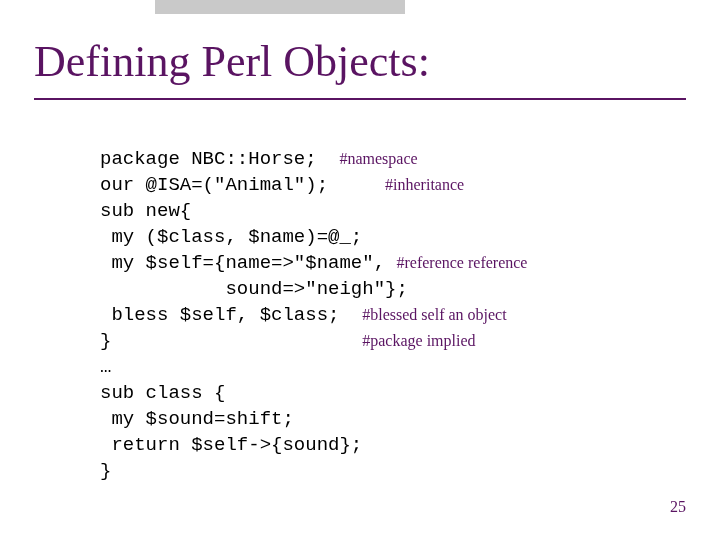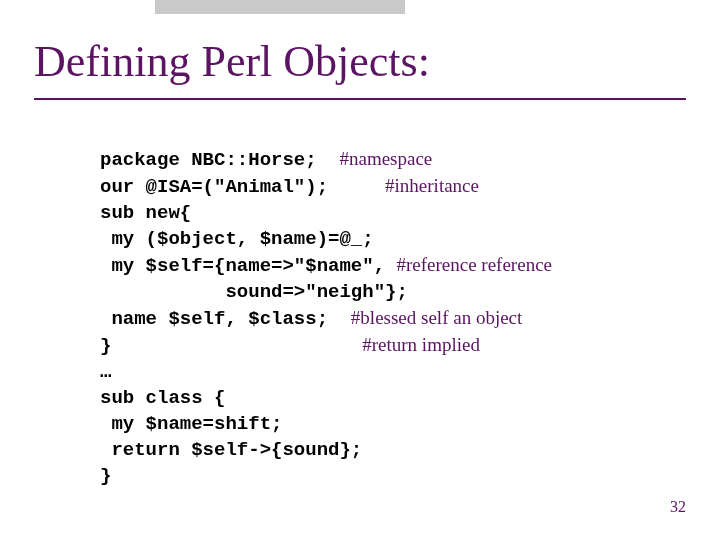--- a/index.html
+++ b/index.html
@@ -45,26 +45,26 @@
   }
   .code {
     position: absolute;
     top: 146px;
     left: 100px;
     font-family: "Courier New", Courier, monospace;
     font-size: 19px;
     line-height: 26px;
     white-space: pre;
   }
-  .kw { font-weight: bold; color: #000; }
+  .kw { font-weight: normal; color: #000; }
   .txt { color: #000; }
   .cmt {
     font-family: Georgia, 'Times New Roman', serif;
     color: #5a1462;
-    font-size: 19px;
+    font-size: 16px;
     text-align: center;
   }
   .pagenum {
     position: absolute;
     right: 34px;
     bottom: 24px;
     font-family: Georgia, 'Times New Roman', serif;
     font-size: 16px;
     color: #5a1462;
   }
@@ -74,25 +74,25 @@
 
 <div class="slide">
   <div class="topbar"></div>
 
   <div class="title">Defining Perl Objects:</div>
   <div class="underline"></div>
 
   <div class="code"><span class="kw">package NBC::Horse;</span><span class="txt">  </span><span class="cmt">#namespace</span>
 <span class="kw">our @ISA=("Animal");</span><span class="txt">     </span><span class="cmt">#inheritance</span>
 <span class="kw">sub new{</span>
-<span class="kw"> my ($object, $name)=@_;</span>
+<span class="kw"> my ($class, $name)=@_;</span>
 <span class="kw"> my $self={name=&gt;"$name", </span><span class="cmt">#reference reference</span>
 <span class="kw">           sound=&gt;"neigh"};</span>
-<span class="kw"> name $self, $class;</span><span class="txt">  </span><span class="cmt">#blessed self an object</span>
-<span class="kw">}</span><span class="txt">                      </span><span class="cmt">#return implied</span>
+<span class="kw"> bless $self, $class;</span><span class="txt">  </span><span class="cmt">#blessed self an object</span>
+<span class="kw">}</span><span class="txt">                      </span><span class="cmt">#package implied</span>
 <span class="kw">…</span>
 <span class="kw">sub class {</span>
-<span class="kw"> my $name=shift;</span>
+<span class="kw"> my $sound=shift;</span>
 <span class="kw"> return $self-&gt;{sound};</span>
 <span class="kw">}</span></div>
 
-  <div class="pagenum">32</div>
+  <div class="pagenum">25</div>
 </div>
 
 </body></html>

